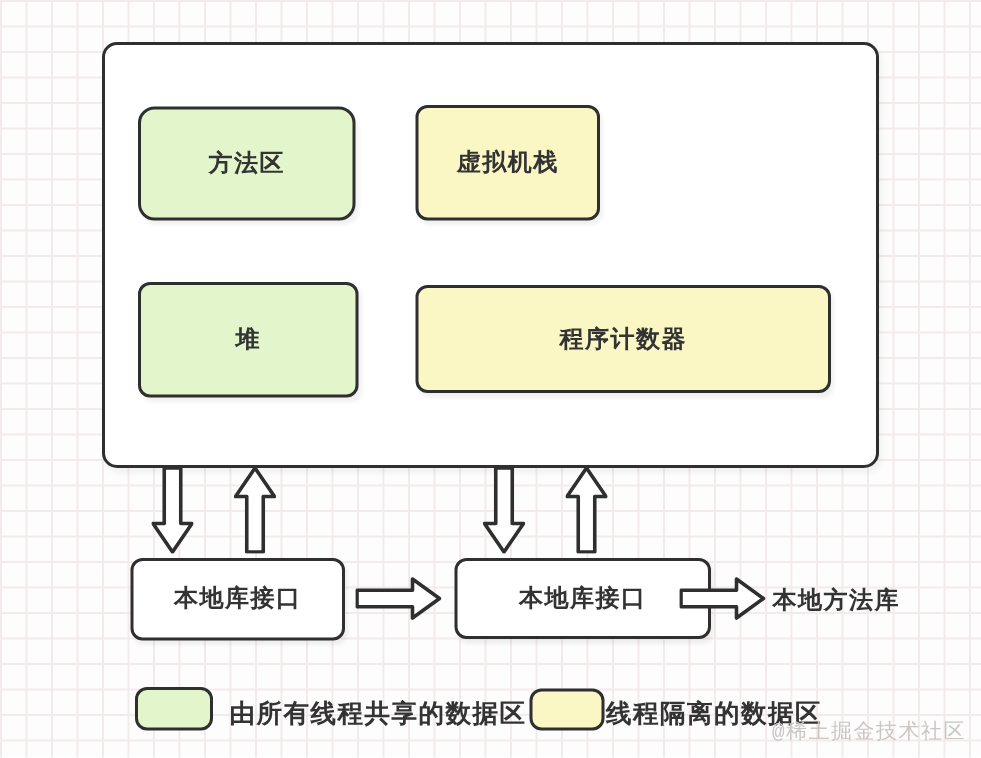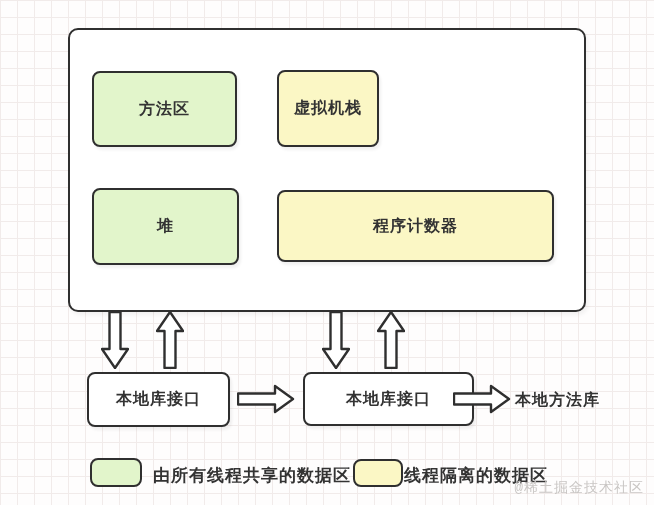--- a/index.html
+++ b/index.html
@@ -73,24 +73,24 @@
     font-family:Liberation Mono, monospace;
   }
 </style>
 </head>
 <body>
 
 <div class="canvas">
 
   <div class="outer"></div>
 
-  <div class="node green" style="left:92px;top:71px;width:145px;height:76px;">
+  <div class="node green" style="left:92px;top:71px;width:145px;height:76px;border-radius:11px;">
     <span>方法区</span>
   </div>
-  <div class="node yellow" style="left:277px;top:70px;width:102px;height:77px;">
+  <div class="node yellow" style="left:277px;top:70px;width:123px;height:77px;">
     <span>虚拟机栈</span>
   </div>
 
   <div class="node green" style="left:92px;top:188px;width:147px;height:77px;">
     <span>堆</span>
   </div>
   <div class="node yellow" style="left:277px;top:190px;width:277px;height:72px;">
     <span>程序计数器</span>
   </div>
 

